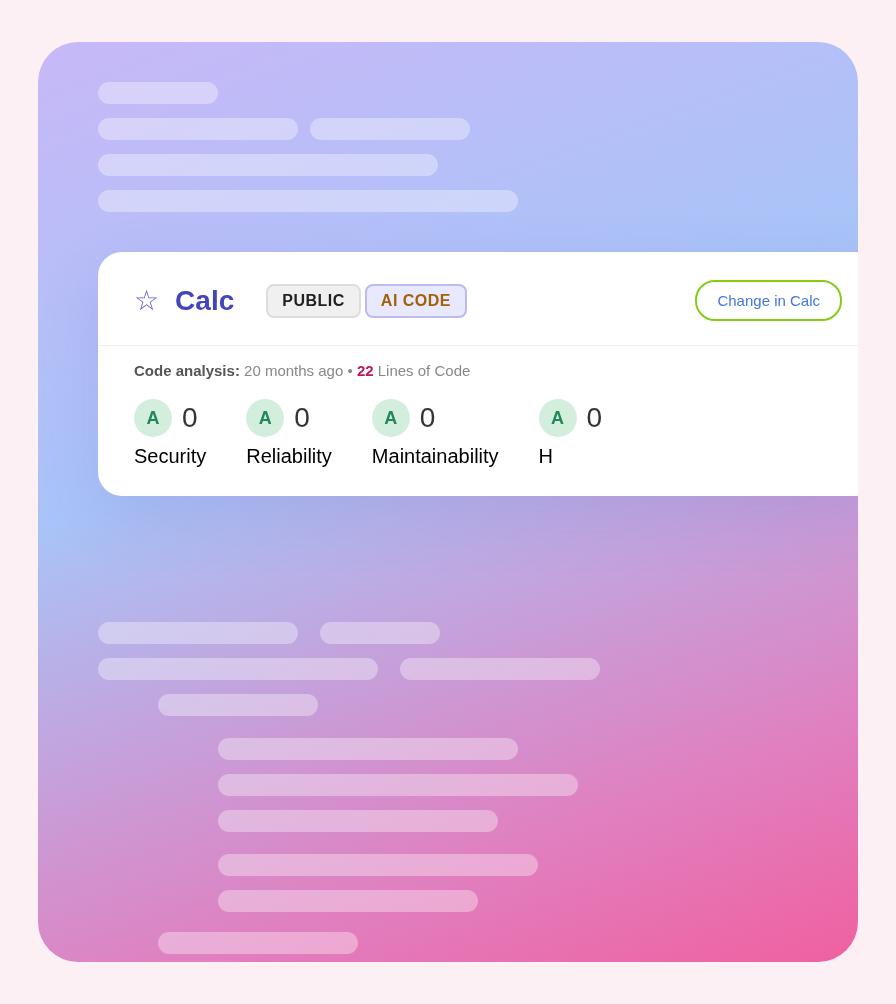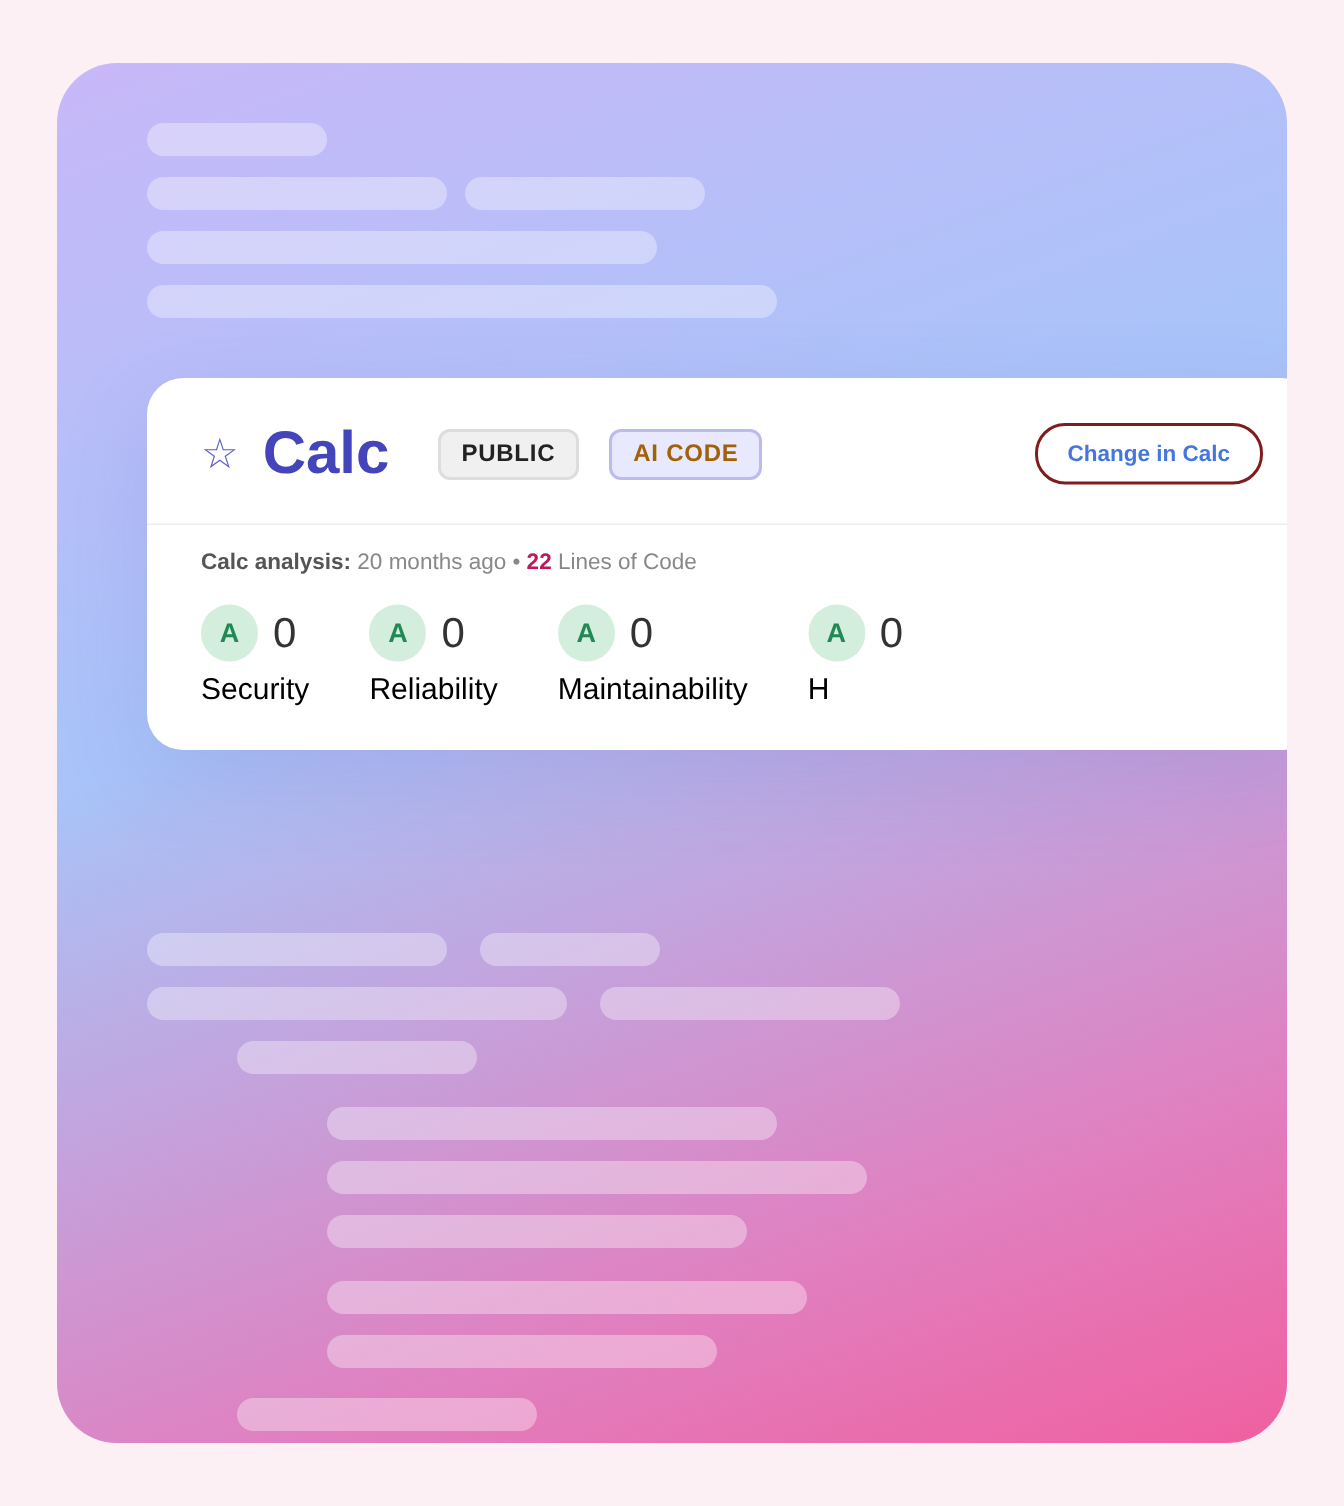--- a/index.html
+++ b/index.html
@@ -68,21 +68,21 @@
       border-bottom: none;
     }
 
     .star-icon {
       color: #6060cc;
       font-size: 28px;
       line-height: 1;
     }
 
     .project-title {
-      font-size: 40px;
+      font-size: 28px;
       font-weight: 700;
       color: #4444bb;
       margin-right: 8px;
     }
 
     .badge {
       display: inline-flex;
       align-items: center;
       padding: 6px 14px;
       border-radius: 8px;
@@ -98,34 +98,34 @@
     }
 
     .badge-ai-code {
       background: #e8e8ff;
       color: #a16207;
       border: 2px solid #bbbbee;
     }
 
     .badges-row {
       display: flex;
-      gap: 20px;
+      gap: 4px;
       align-items: center;
       margin-left: 8px;
     }
 
     .change-btn {
       margin-left: auto;
       padding: 10px 20px;
       border-radius: 20px;
-      border: 2px solid #7f1d1d;
+      border: 2px solid #84cc16;
       background: white;
       color: #4477dd;
       font-size: 15px;
-      font-weight: 700;
+      font-weight: 400;
       cursor: pointer;
       white-space: nowrap;
     }
 
     .card-meta {
       padding: 16px 36px 28px;
       border-top: 1px solid #eee;
     }
 
     .last-analysis {
@@ -229,21 +229,21 @@
       <span class="project-title">Calc</span>
       <div class="badges-row">
         <span class="badge badge-public">PUBLIC</span>
         <span class="badge badge-ai-code">AI CODE</span>
       </div>
       <button class="change-btn">Change in Calc</button>
     </div>
 
     <div class="card-meta">
       <div class="last-analysis">
-        <strong>Calc analysis:</strong>
+        <strong>Code analysis:</strong>
         <span> </span><span>20 months ago</span>
         <span> • </span>
         <span class="bold-number">22</span>
         <span> </span><span>Lines of Code</span>
       </div>
 
       <div class="metrics-row">
 
         <div class="metric-item">
           <div class="metric-score-row">

